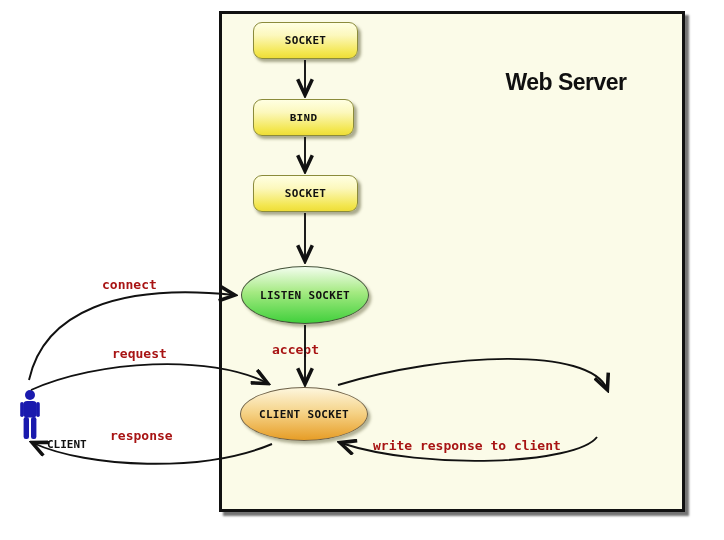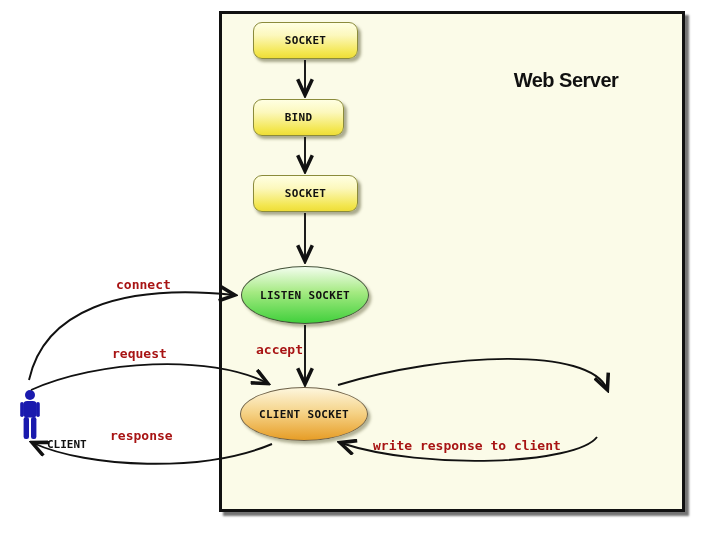--- a/index.html
+++ b/index.html
@@ -17,21 +17,21 @@
     box-sizing: border-box;
     background: #fbfbe8;
     border: 3px solid #111111;
     box-shadow: 4px 4px 2px rgba(0,0,0,0.55);
   }
   .title {
     position: absolute;
     left: 496px; top: 69px; width: 140px;
     text-align: center;
     font-family: "Liberation Sans", sans-serif;
-    font-weight: bold; font-size: 20px; color: #101010;
+    font-weight: bold; font-size: 23px; color: #101010;
     letter-spacing: -0.5px;
   }
   .node {
     position: absolute;
     display: flex; align-items: center; justify-content: center;
     box-sizing: border-box;
     font: bold 11px "DejaVu Sans Mono", monospace;
     color: #111111;
     letter-spacing: 0.3px;
     white-space: nowrap;
@@ -74,29 +74,29 @@
 </head>
 <body>
 
 <div class="stage">
 
   <div class="server-box"></div>
 
   <div class="title">Web Server</div>
 
   <div class="node rect" style="left:253px; top:22px;  width:105px; height:37px;">SOCKET</div>
-  <div class="node rect" style="left:253px; top:99px;  width:91px; height:37px;">BIND</div>
+  <div class="node rect" style="left:253px; top:99px;  width:101px; height:37px;font-family:Liberation Mono, monospace;">BIND</div>
   <div class="node rect" style="left:253px; top:175px; width:105px; height:37px;">SOCKET</div>
   <div class="node ellipse orange" style="left:240px; top:387px; width:128px; height:54px;">CLIENT SOCKET</div>
   <div class="node ellipse green" style="left:241px; top:266px; width:128px; height:58px;">LISTEN SOCKET</div>
 
-  <div class="edge-label" style="left:116px; top:277px;">connect</div>
+  <div class="edge-label" style="left:102px; top:277px;">connect</div>
   <div class="edge-label" style="left:112px; top:346px;">request</div>
   <div class="edge-label" style="left:110px; top:428px;">response</div>
-  <div class="edge-label" style="left:256px; top:342px;">accept</div>
+  <div class="edge-label" style="left:272px; top:342px;">accept</div>
   <div class="edge-label" style="left:373px; top:438px;">write response to client</div>
 
   <svg class="person" width="22" height="50" viewBox="0 0 22 50">
     <circle cx="11" cy="5" r="5" fill="#1a1aae"></circle>
     <rect x="4.2" y="11" width="13.6" height="16.5" rx="4" fill="#1a1aae"></rect>
     <rect x="1.2" y="12" width="3.6" height="15" rx="1.8" fill="#1a1aae"></rect>
     <rect x="17.2" y="12" width="3.6" height="15" rx="1.8" fill="#1a1aae"></rect>
     <rect x="4.6" y="27" width="5.4" height="22" rx="2.2" fill="#1a1aae"></rect>
     <rect x="12.0" y="27" width="5.4" height="22" rx="2.2" fill="#1a1aae"></rect>
   </svg>

